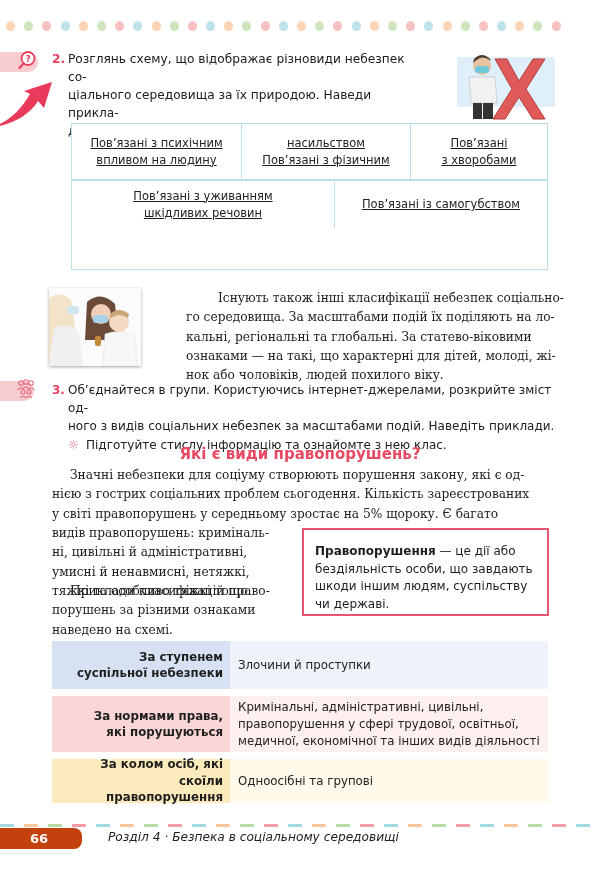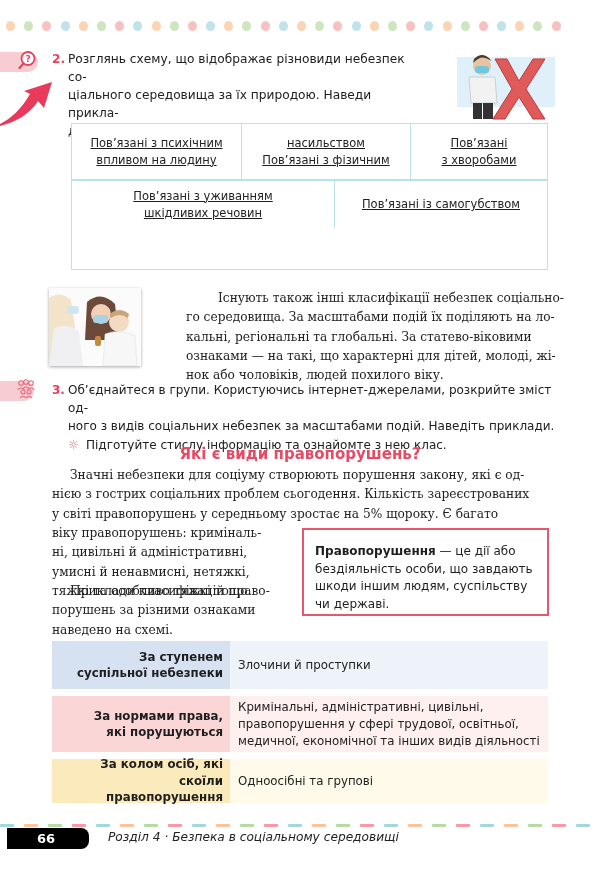--- a/index.html
+++ b/index.html
@@ -35,21 +35,21 @@
     .def-box b { font-weight: bold; }
 
     .class-table { position: absolute; left: 52px; top: 641px; width: 496px; }
     .crow { display: flex; margin-bottom: 7px; }
     .clabel { width: 178px; text-align: right; font-weight: bold; font-size: 11.8px; line-height: 16.5px; padding: 0 7px 0 4px; display: flex; flex-direction: column; justify-content: center; color: #1e1e1e; }
     .cvalue { flex: 1; font-size: 11.8px; line-height: 17px; padding: 0 8px; display: flex; flex-direction: column; justify-content: center; color: #222; }
 
     .footer-dashes { position: absolute; top: 824px; left: 0; right: 0; height: 3px; display: flex; gap: 10px; }
     .dash { width: 14px; height: 2.5px; flex: 0 0 14px; border-radius: 1px; }
 
-    .page-tab { position: absolute; left: 7px; top: 828px; width: 82px; height: 21px; background: #000000; border-radius: 0 8px 8px 0; color: #fff; font-weight: bold; font-size: 13px; display: flex; align-items: center; justify-content: center; padding-right: 4px; }
+    .page-tab { position: absolute; left: 0; top: 828px; width: 82px; height: 21px; background: #c2410c; border-radius: 0 8px 8px 0; color: #fff; font-weight: bold; font-size: 13px; display: flex; align-items: center; justify-content: center; padding-right: 4px; }
     .running-title { position: absolute; left: 108px; top: 830px; font-style: italic; font-size: 12.2px; color: #222; }
   </style>
 </head>
 <body>
 
 <div class="dots-row" id="dots">
     <span class="dot" style="background: rgb(252, 211, 179);"></span>
     <span class="dot" style="background: rgb(207, 229, 192);"></span>
     <span class="dot" style="background: rgb(247, 193, 193);"></span>
     <span class="dot" style="background: rgb(191, 227, 234);"></span>
@@ -201,21 +201,21 @@
 </div>
 
 <div class="heading">Які є види правопорушень?</div>
 
 <div class="serif-body" style="left:52px; top:466px; width:497px;">
   <div style="text-indent:18px;">Значні небезпеки для соціуму створюють порушення закону, які є од-</div>
   <div>нією з гострих соціальних проблем сьогодення. Кількість зареєстрованих</div>
   <div>у світі правопорушень у середньому зростає на 5% щороку. Є багато</div>
 </div>
 <div class="serif-body" style="left:52px; top:524px; width:236px;">
-  <div>віку правопорушень: криміналь-</div>
+  <div>видів правопорушень: криміналь-</div>
   <div>ні, цивільні й адміністративні,</div>
   <div>умисні й ненавмисні, нетяжкі,</div>
   <div>тяжкі та особливо тяжкі тощо.</div>
 </div>
 <div class="serif-body" style="left:52px; top:582px; width:236px;">
   <div style="text-indent:18px;">Приклади класифікацій право-</div>
   <div>порушень за різними ознаками</div>
   <div>наведено на схемі.</div>
 </div>
 

